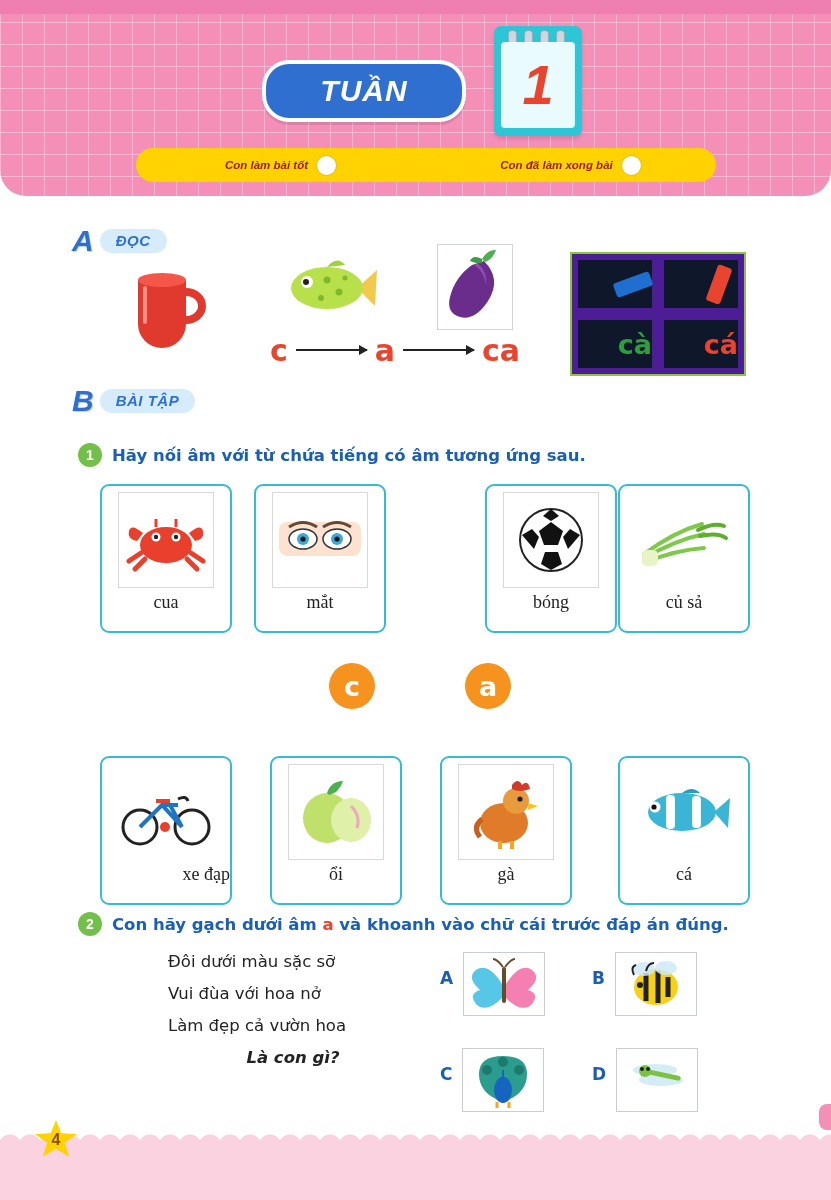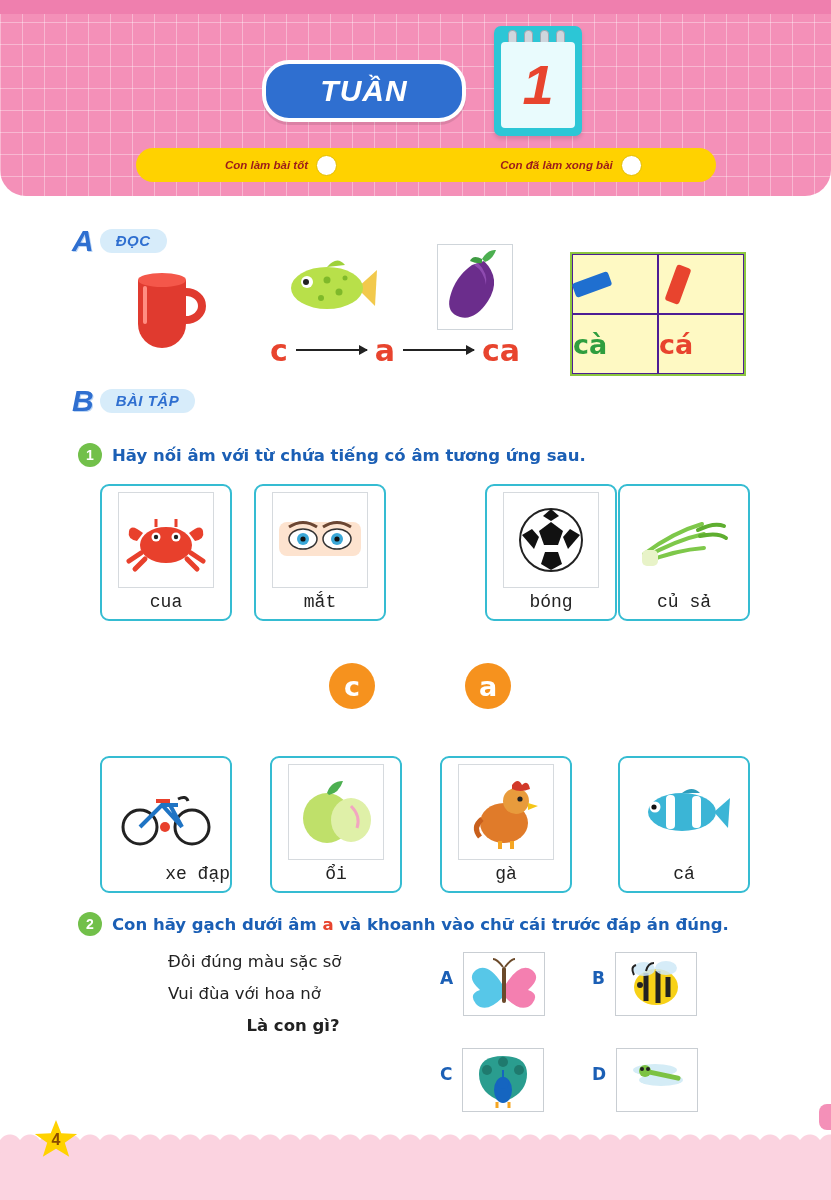--- a/index.html
+++ b/index.html
@@ -186,25 +186,25 @@
   .ab-table {
     position: absolute;
     left: 570px; top: 252px;
     width: 172px; height: 120px;
     border: 2px solid #8cc63f;
     display: grid;
     grid-template-columns: 1fr 1fr;
     grid-template-rows: 1fr 1fr;
   }
   .ab-cell {
-    border: 1px solid #4c1d95;
-    display: flex;
-    align-items: center;
-    justify-content: flex-start;
-    background: #fef9c3;
+    border: 6px solid #4c1d95;
+    display: flex;
+    align-items: center;
+    justify-content: flex-end;
+    background: #0f172a;
   }
   .word-green { color: #2f9e3f; font-size: 27px; font-weight: bold; font-family: "DejaVu Sans", sans-serif; }
   .word-red   { color: #e8442e; font-size: 27px; font-weight: bold; font-family: "DejaVu Sans", sans-serif; }
   .brick-blue { width: 38px; height: 15px; background: #1f6fd0; border-radius: 3px; transform: rotate(-20deg); }
   .brick-red  { width: 38px; height: 15px; background: #e8442e; border-radius: 3px; transform: rotate(-70deg); }
 
   
   .q-row {
     position: absolute;
     display: flex;
@@ -246,22 +246,22 @@
     border: 1px solid #d6dade;
     box-sizing: border-box;
     background: #fff;
     display: flex;
     align-items: center;
     justify-content: center;
   }
   .card .cap {
     font-size: 18px;
     color: #222;
-    font-family: Liberation Mono, monospace;
-    padding: 2px 0 7px 0;
+    font-family: Liberation Serif, serif;
+    padding: 2px 0 18px 0;
   }
 
   .circ-letter {
     position: absolute;
     width: 46px; height: 46px;
     border-radius: 50%;
     background: #f6921e;
     color: #fff;
     font-size: 27px;
     font-weight: bold;
@@ -278,20 +278,21 @@
     width: 250px;
   }
   .poem div {
     font-size: 16.5px;
     color: #222;
     font-family: "DejaVu Sans", sans-serif;
     margin-bottom: 13px;
   }
   .poem .ask {
     font-weight: bold;
+    font-style: italic;
     text-align: center;
     margin-top: 2px;
   }
   .opt {
     position: absolute;
     display: flex;
     align-items: flex-start;
   }
   .opt .ol {
     color: #1b5fb5;
@@ -573,22 +574,23 @@
 </div>
 
 <div class="q-row" style="left:78px; top:912px;">
   <div class="q-num">2</div>
   <div class="q-text">
     <span>Con hãy gạch dưới âm </span><span class="hl">a</span><span> và khoanh vào chữ cái trước đáp án đúng.</span>
   </div>
 </div>
 
 <div class="poem">
-  <div>Đôi đúng màu sặc sỡ</div>
+  <div>Đôi dưới màu sặc sỡ</div>
   <div>Vui đùa với hoa nở</div>
+  <div>Làm đẹp cả vườn hoa</div>
   <div class="ask">Là con gì?</div>
 </div>
 
 <div class="opt" style="left:440px; top:952px;">
   <span class="ol">A</span>
   <span class="obox">
     <svg width="72" height="54" viewBox="0 0 72 54">
       <path d="M34 27 q-14 -22 -26 -14 q-10 8 4 20 q-12 4 -4 14 q10 10 26 -6 z" fill="#57c7e8"></path>
       <path d="M38 27 q14 -22 26 -14 q10 8 -4 20 q12 4 4 14 q-10 10 -26 -6 z" fill="#f47fb0"></path>
       <rect x="34" y="10" width="4" height="36" rx="2" fill="#6b4a2a"></rect>

